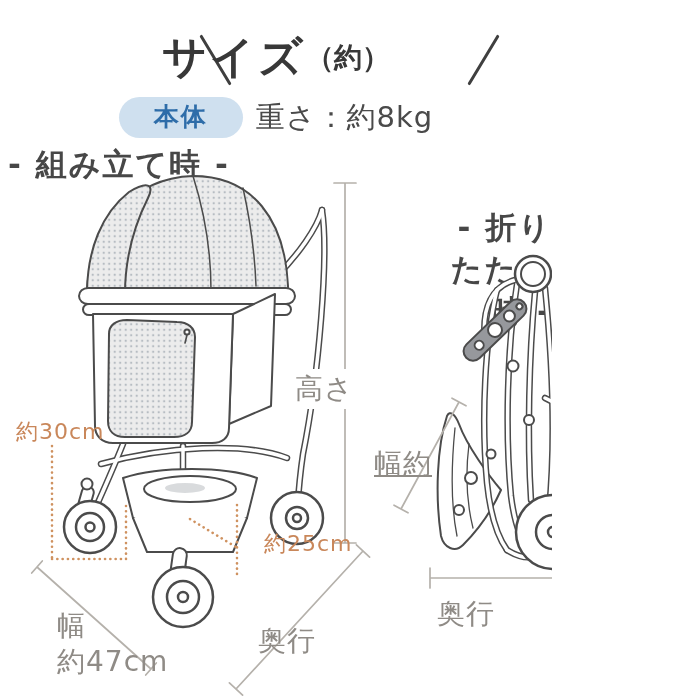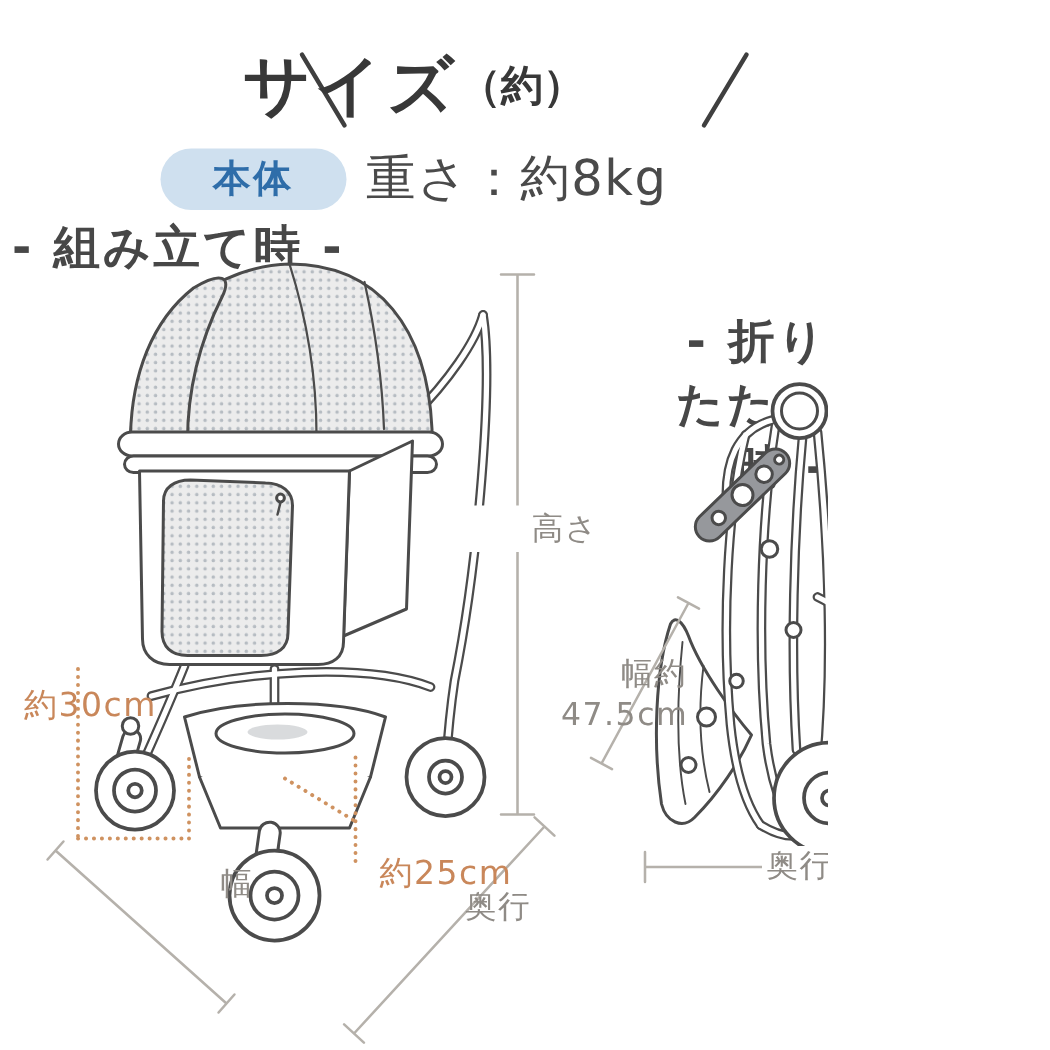--- a/index.html
+++ b/index.html
@@ -9,37 +9,37 @@
   
   .title-wrap{left:0;right:0;top:28px;text-align:center;color:#383838;}
   .title-main{font-size:44px;font-weight:bold;letter-spacing:3px;vertical-align:middle;}
   .title-sub{font-size:28px;font-weight:bold;vertical-align:middle;}
   .slash{width:3px;height:58px;background:#3f3f3f;border-radius:2px;}
   .slash-left{left:214px;top:31px;transform:rotate(-31deg);}
   .slash-right{left:482px;top:31px;transform:rotate(31deg);}
   .badge-row{left:0;right:0;top:97px;display:flex;justify-content:center;align-items:center;gap:13px;}
   .badge{background:#cfe0ef;color:#2e6da9;font-size:25px;font-weight:bold;
          padding:3px 35px 5px;border-radius:22px;letter-spacing:2px;}
-  .weight{font-size:33px;color:#4a4a4a;letter-spacing:1px;}
+  .weight{font-size:29px;color:#4a4a4a;letter-spacing:1px;}
   
   .sec-label{font-size:31px;font-weight:bold;color:#474747;letter-spacing:2px;}
   .sec-assembled{left:8px;top:144px;}
   .sec-folded{left:429px;top:207px;text-align:right;}
   
-  .dim{color:#8f8b86;font-size:21px;text-align:right;line-height:1.28;letter-spacing:1px;}
+  .dim{color:#8f8b86;font-size:28px;text-align:left;line-height:1.28;letter-spacing:1px;margin-top:32px;}
   .dim .mask{background:#fff;display:inline-block;padding:0 3px;}
   .dim-h-asm{left:295px;top:337px;width:104px;background:#fff;padding:2px 0;}
   .dim-w-asm{left:57px;top:576px;width:112px;}
   .dim-d-asm{left:258px;top:591px;width:96px;}
-  .dim-w-fld{left:374px;top:436px;width:84px;}
+  .dim-w-fld{left:374px;top:414px;width:84px;text-decoration:underline;}
   .dim-h-fld{left:592px;top:475px;width:108px;background:#fff;padding:2px 0;}
   .dim-d-fld{left:434px;top:564px;width:124px;}
-  .dim-orange{color:#c9875a;font-size:22px;letter-spacing:1px;margin-top:38px;}
+  .dim-orange{color:#c9875a;font-size:22px;letter-spacing:1px;}
   .dim-30{left:16px;top:417px;}
-  .dim-25{left:253px;top:529px;}
+  .dim-25{left:264px;top:529px;}
   svg{display:block;}
 </style>
 </head>
 <body>
 
 <div class="canvas">
 
   <div class="abs slash slash-left"></div>
   <div class="abs slash slash-right"></div>
   <div class="abs title-wrap">
@@ -206,30 +206,30 @@
       <path d="M52,446 V559 M52,559 H126 M126,559 V506"></path>
       <path d="M237,505 V576 M190,519 L236,547"></path>
     </g>
   </svg>
 
   <div class="abs dim dim-h-asm">
     <div>高さ</div>
   </div>
   <div class="abs dim dim-w-asm">
     <div>幅</div>
+    <div>約47cm</div>
   </div>
   <div class="abs dim dim-d-asm">
     <div>奥行</div>
   </div>
   <div class="abs dim-orange dim-30">約30cm</div>
   <div class="abs dim-orange dim-25">約25cm</div>
 
   <div class="abs dim dim-w-fld">
     <div>幅約</div>
-    <div>47.5cm</div>
   </div>
   <div class="abs dim dim-h-fld">
     <div>高さ</div>
   </div>
   <div class="abs dim dim-d-fld">
     <div><span class="mask">奥行</span></div>
   </div>
 
 </div>
 

